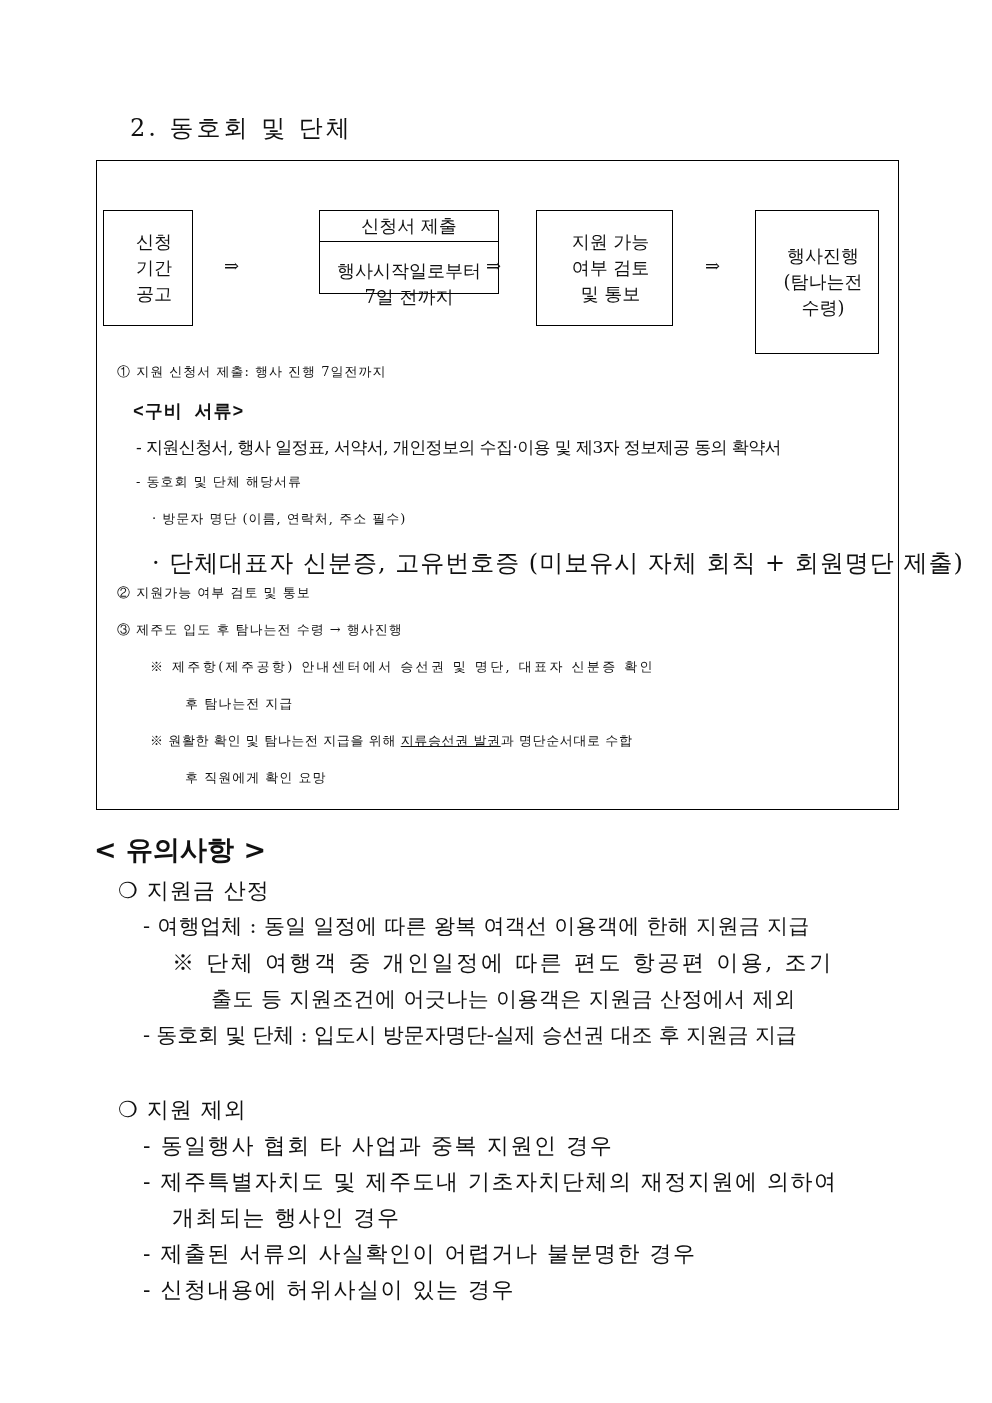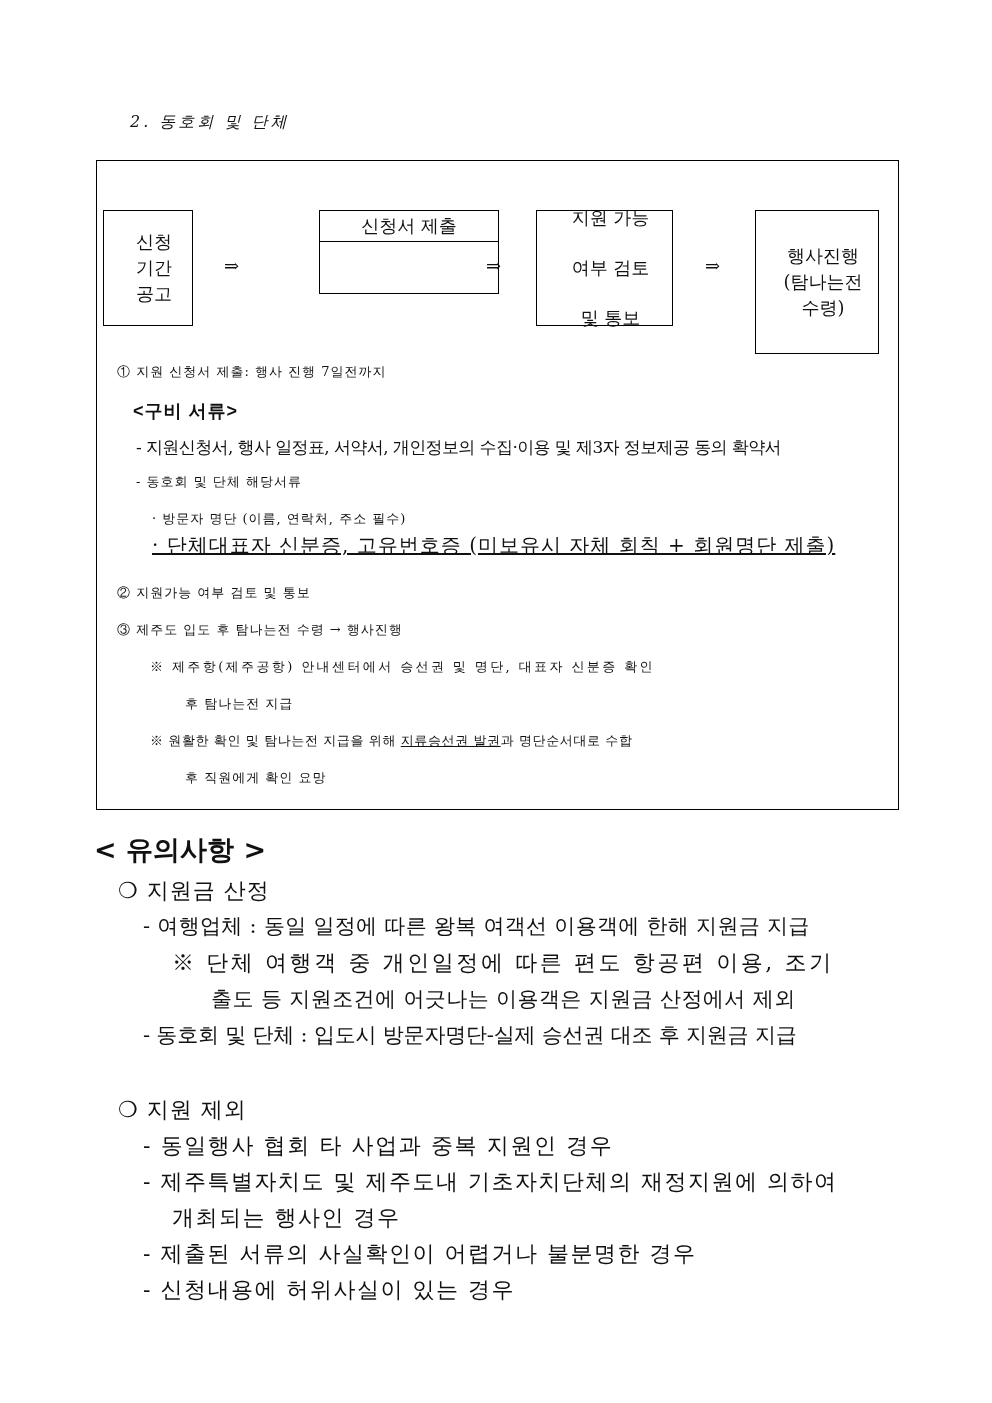--- a/index.html
+++ b/index.html
@@ -1,71 +1,75 @@
 <!DOCTYPE html>
 <html><head>
 <meta charset="utf-8">
 <style>
   html, body { margin:0; padding:0; background:#ffffff; }
   body { width:992px; height:1403px; position:relative; overflow:hidden;
          font-family: "DejaVu Serif", "Liberation Serif", serif; color:#111; }
   .abs { position:absolute; }
-  .sec-title { left:130px; top:112px; font-size:16px; letter-spacing:3px;font-style:italic; }
+  .sec-title { left:130px; top:112px; font-size:24px; letter-spacing:3px; }
   .outer-box { left:96px; top:160px; width:803px; height:650px; border:1.5px solid #000; box-sizing:border-box; }
   .flow-box { border:1.5px solid #000; box-sizing:border-box; display:flex; flex-direction:column;
               justify-content:center; align-items:center; text-align:center; font-size:18px; line-height:26px; }
   .flow-box span { display:block;margin-left:12px; }
   .split-box { left:293px; top:210px; width:180px; height:84px; border:1.5px solid #000; box-sizing:border-box;margin-left:26px; }
   .split-head { height:30px; border-bottom:1.5px solid #000; display:flex; align-items:center; justify-content:center; font-size:18px; }
   .split-body { height:84px; display:flex; flex-direction:column; align-items:center; justify-content:center; font-size:18px; line-height:26px; }
   .arrow { font-size:18px; }
   .line { font-size:13px; white-space:nowrap; letter-spacing:1px; }
-  .bold { font-weight:bold; font-family:Liberation Sans, sans-serif; }
+  .bold { font-weight:bold; font-family:Liberation Mono, monospace; }
   .u { text-decoration:underline; }
   .note-title { left:94px; top:832px; font-size:27px; font-weight:bold; font-family:"DejaVu Sans","Liberation Sans",sans-serif; }
   .l2 { font-size:22px; white-space:nowrap; letter-spacing:1px; }
 </style>
 </head>
 <body>
 
 <div class="abs sec-title">2. 동호회 및 단체</div>
 
 <div class="abs outer-box"></div>
 
 <div class="abs flow-box" style="left:103px;top:210px;width:90px;height:116px;">
   <span>신청</span>
   <span>기간</span>
   <span>공고</span>
 </div>
 <div class="abs arrow" style="left:224px;top:255px;">⇒</div>
 
 <div class="abs split-box">
   <div class="split-head">신청서 제출</div>
+  <div class="split-body">
+    <span>행사시작일로부터</span>
+    <span>7일 전까지</span>
+  </div>
 </div>
 <div class="abs arrow" style="left:486px;top:255px;">⇒</div>
 
-<div class="abs flow-box" style="left:536px;top:210px;width:137px;height:116px;gap:24px;">
+<div class="abs flow-box" style="left:536px;top:210px;width:137px;height:116px;">
   <span>지원 가능</span>
   <span>여부 검토</span>
   <span>및 통보</span>
 </div>
 <div class="abs arrow" style="left:705px;top:255px;">⇒</div>
 
 <div class="abs flow-box" style="left:755px;top:210px;width:124px;height:144px;">
   <span>행사진행</span>
   <span>(탐나는전</span>
   <span>수령)</span>
 </div>
 
 <div class="abs line" style="left:117px;top:363px;">① 지원 신청서 제출: 행사 진행 7일전까지</div>
 <div class="abs line bold" style="left:133px;top:399px;font-size:18px;">&lt;구비 서류&gt;</div>
 <div class="abs line" style="left:136px;top:436px;font-size:17px;letter-spacing:-0.6px;">- 지원신청서, 행사 일정표, 서약서, 개인정보의 수집·이용 및 제3자 정보제공 동의 확약서</div>
 <div class="abs line" style="left:136px;top:473px;">- 동호회 및 단체 해당서류</div>
 <div class="abs line" style="left:152px;top:510px;">· 방문자 명단 (이름, 연락처, 주소 필수)</div>
-<div class="abs line" style="left:152px;top:532px;font-size:20px;text-decoration:underline;">· 단체대표자 신분증, 고유번호증 (미보유시 자체 회칙 + 회원명단 제출)</div>
+<div class="abs line" style="left:152px;top:547px;font-size:24px;">· 단체대표자 신분증, 고유번호증 (미보유시 자체 회칙 + 회원명단 제출)</div>
 <div class="abs line" style="left:117px;top:584px;">② 지원가능 여부 검토 및 통보</div>
 <div class="abs line" style="left:117px;top:621px;">③ 제주도 입도 후 탐나는전 수령 → 행사진행</div>
 <div class="abs line" style="left:150px;top:658px;letter-spacing:2.4px;">※ 제주항(제주공항) 안내센터에서 승선권 및 명단, 대표자 신분증 확인</div>
 <div class="abs line" style="left:185px;top:695px;">후 탐나는전 지급</div>
 <div class="abs line" style="left:150px;top:732px;letter-spacing:0.6px;"><span>※ 원활한 확인 및 탐나는전 지급을 위해 </span><span class="u">지류승선권 발권</span><span>과 명단순서대로 수합</span></div>
 <div class="abs line" style="left:185px;top:769px;">후 직원에게 확인 요망</div>
 
 <div class="abs note-title">&lt; 유의사항 &gt;</div>
 <div class="abs l2" style="left:118px;top:876px;">❍ 지원금 산정</div>
 <div class="abs l2" style="left:143px;top:912px;font-size:21px;letter-spacing:0.3px;">- 여행업체 : 동일 일정에 따른 왕복 여객선 이용객에 한해 지원금 지급</div>

